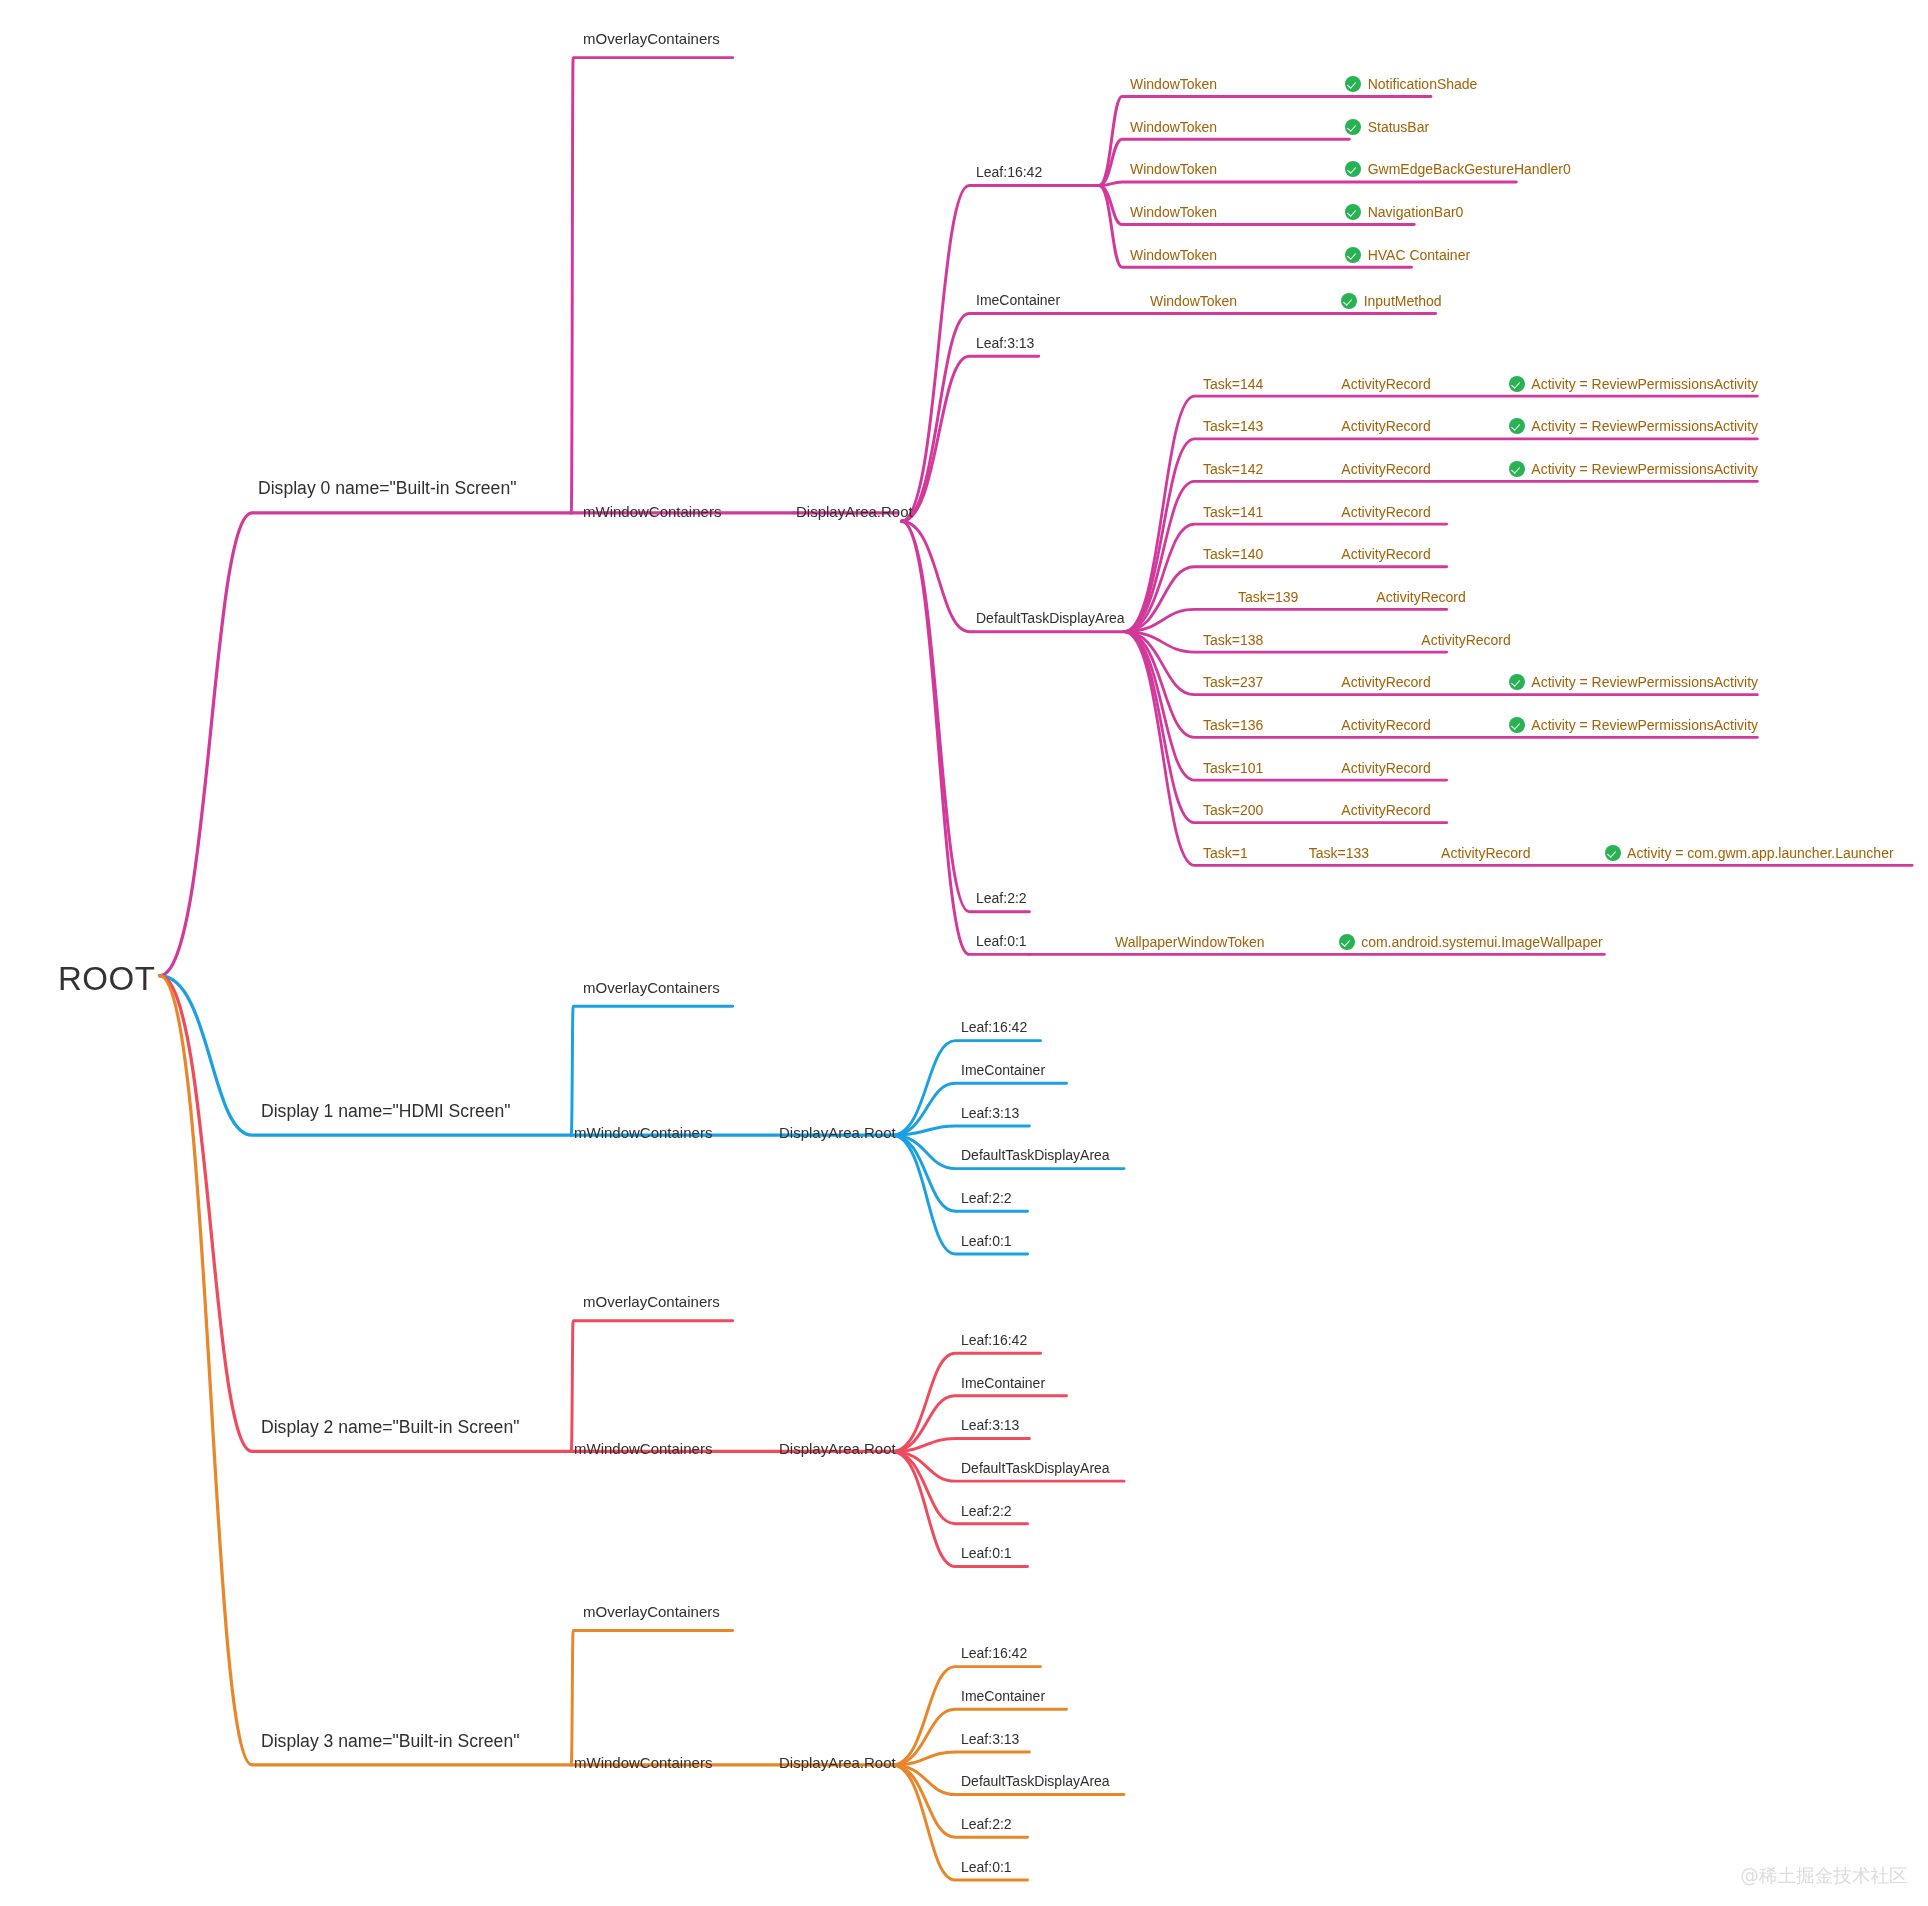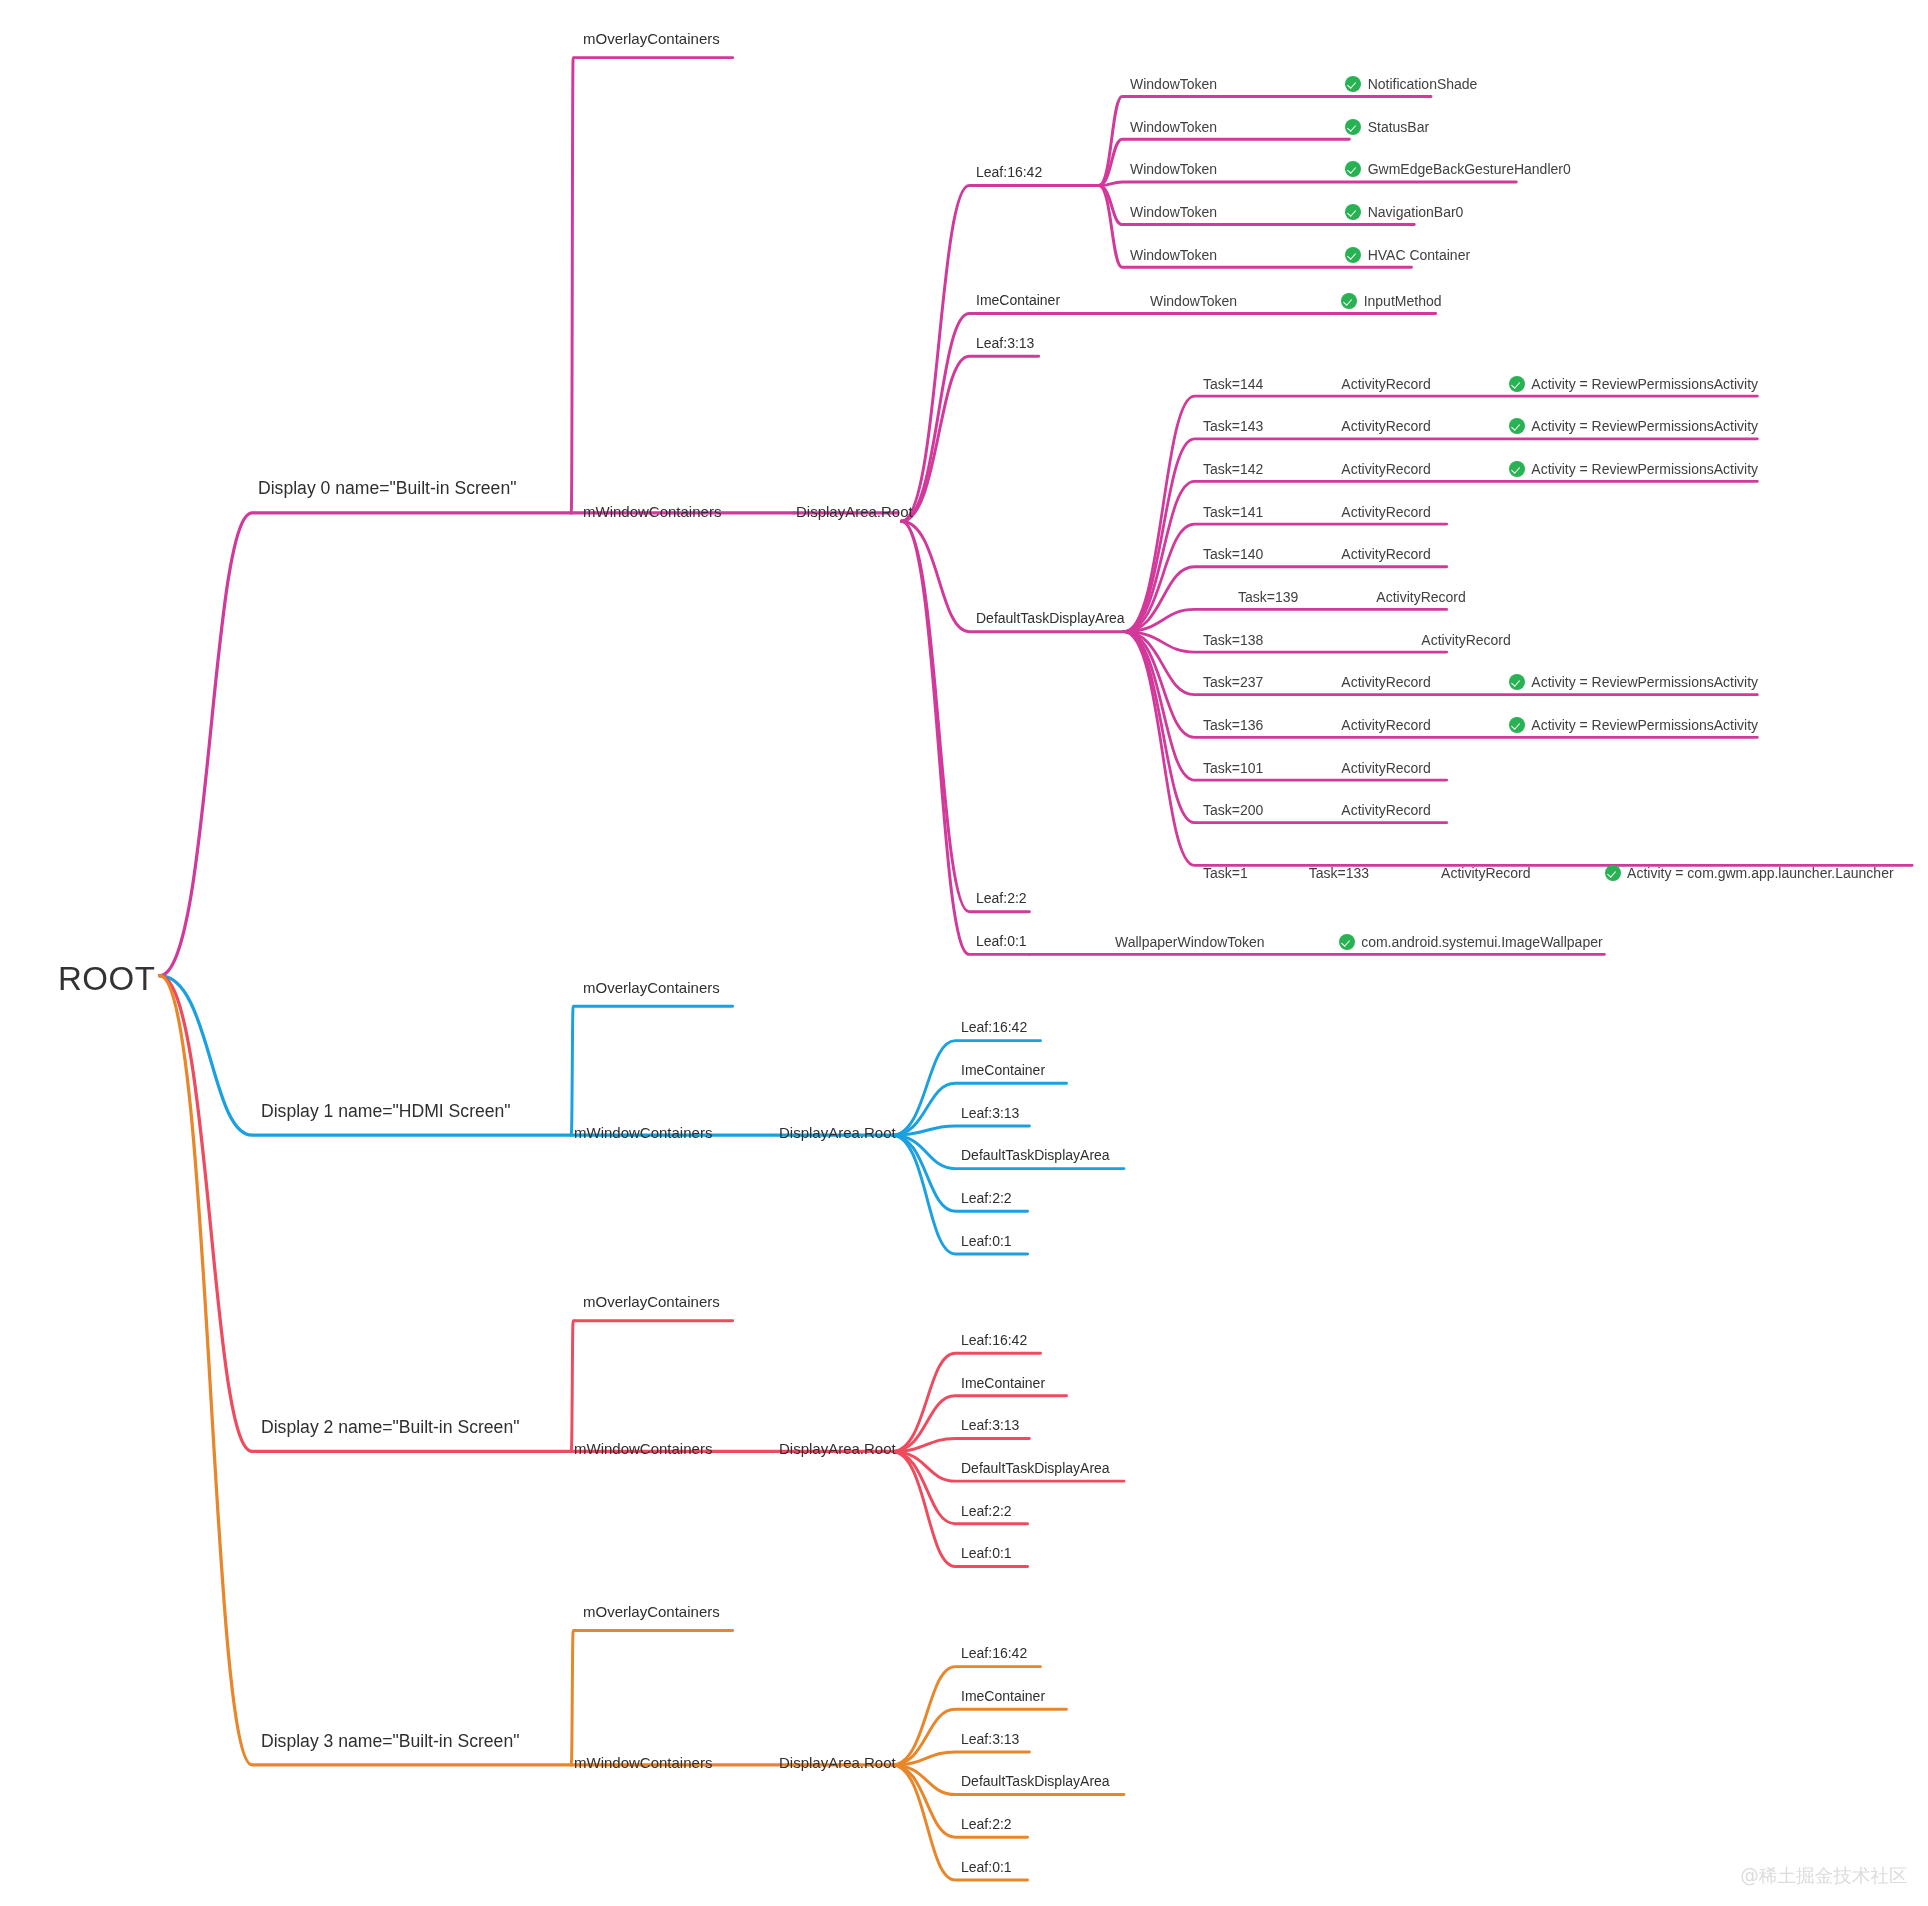--- a/index.html
+++ b/index.html
@@ -7,21 +7,21 @@
   #stage{position:relative;width:1928px;height:1906px;background:#fff;overflow:hidden;}
   #wires{position:absolute;left:0;top:0;width:1928px;height:1906px;pointer-events:none;}
   .node{position:absolute;white-space:nowrap;color:#2f2f2f;line-height:1;}
   .node.n-root{font-size:33px;color:#333;letter-spacing:0.5px;}
   .node.n-display{font-size:17.6px;}
   .node.n-mid{font-size:15px;}
   .node.n-leaf{font-size:14px;}
   .chk{display:inline-block;width:16px;height:16px;border-radius:50%;background:#29b253;position:relative;vertical-align:-2.8px;margin-right:6.5px;}
   .chk::after{content:"";position:absolute;left:4.2px;top:3.7px;width:3.7px;height:7.4px;border:solid #fff;border-width:0 1.9px 1.9px 0;transform:rotate(42deg);}
   .row{position:absolute;white-space:nowrap;display:flex;align-items:center;}
-  .cell{white-space:nowrap;color:#404040;font-size:14px;}
+  .cell{white-space:nowrap;color:#a16207;font-size:14px;}
   .watermark{position:absolute;right:20.4px;bottom:16.7px;color:#dcdcdc;font-size:18.6px;font-family:"DejaVu Sans",sans-serif;}
 </style>
 </head>
 <body>
 
 <div id="stage">
 
   <svg id="wires" viewBox="0 0 2079 2055">
       <path d="M172,1052 C227,1052 227,553 272,553 L616,553" stroke="#d1399a" stroke-width="3.5" fill="none" stroke-linecap="round"></path>
       <path d="M616,553 C617.1,553 617.1,62 618,62 L790,62" stroke="#d1399a" stroke-width="3.2" fill="none" stroke-linecap="round"></path>
@@ -203,21 +203,21 @@
   <div class="row" style="left:1203px;top:760px;">
     <span class="cell">Task=101</span>
     <span style="display:inline-block;width:78px;"></span>
     <span class="cell">ActivityRecord</span>
   </div>
   <div class="row" style="left:1203px;top:802px;">
     <span class="cell">Task=200</span>
     <span style="display:inline-block;width:78px;"></span>
     <span class="cell">ActivityRecord</span>
   </div>
-  <div class="row" style="left:1203px;top:845px;margin-top:20px;">
+  <div class="row" style="left:1203px;top:845px;">
     <span class="cell">Task=1</span>
     <span style="display:inline-block;width:61px;"></span>
     <span class="cell">Task=133</span>
     <span style="display:inline-block;width:72px;"></span>
     <span class="cell">ActivityRecord</span>
     <span style="display:inline-block;width:74px;"></span>
     <span class="chk"></span>
     <span class="cell">Activity = com.gwm.app.launcher.Launcher</span>
   </div>
 

